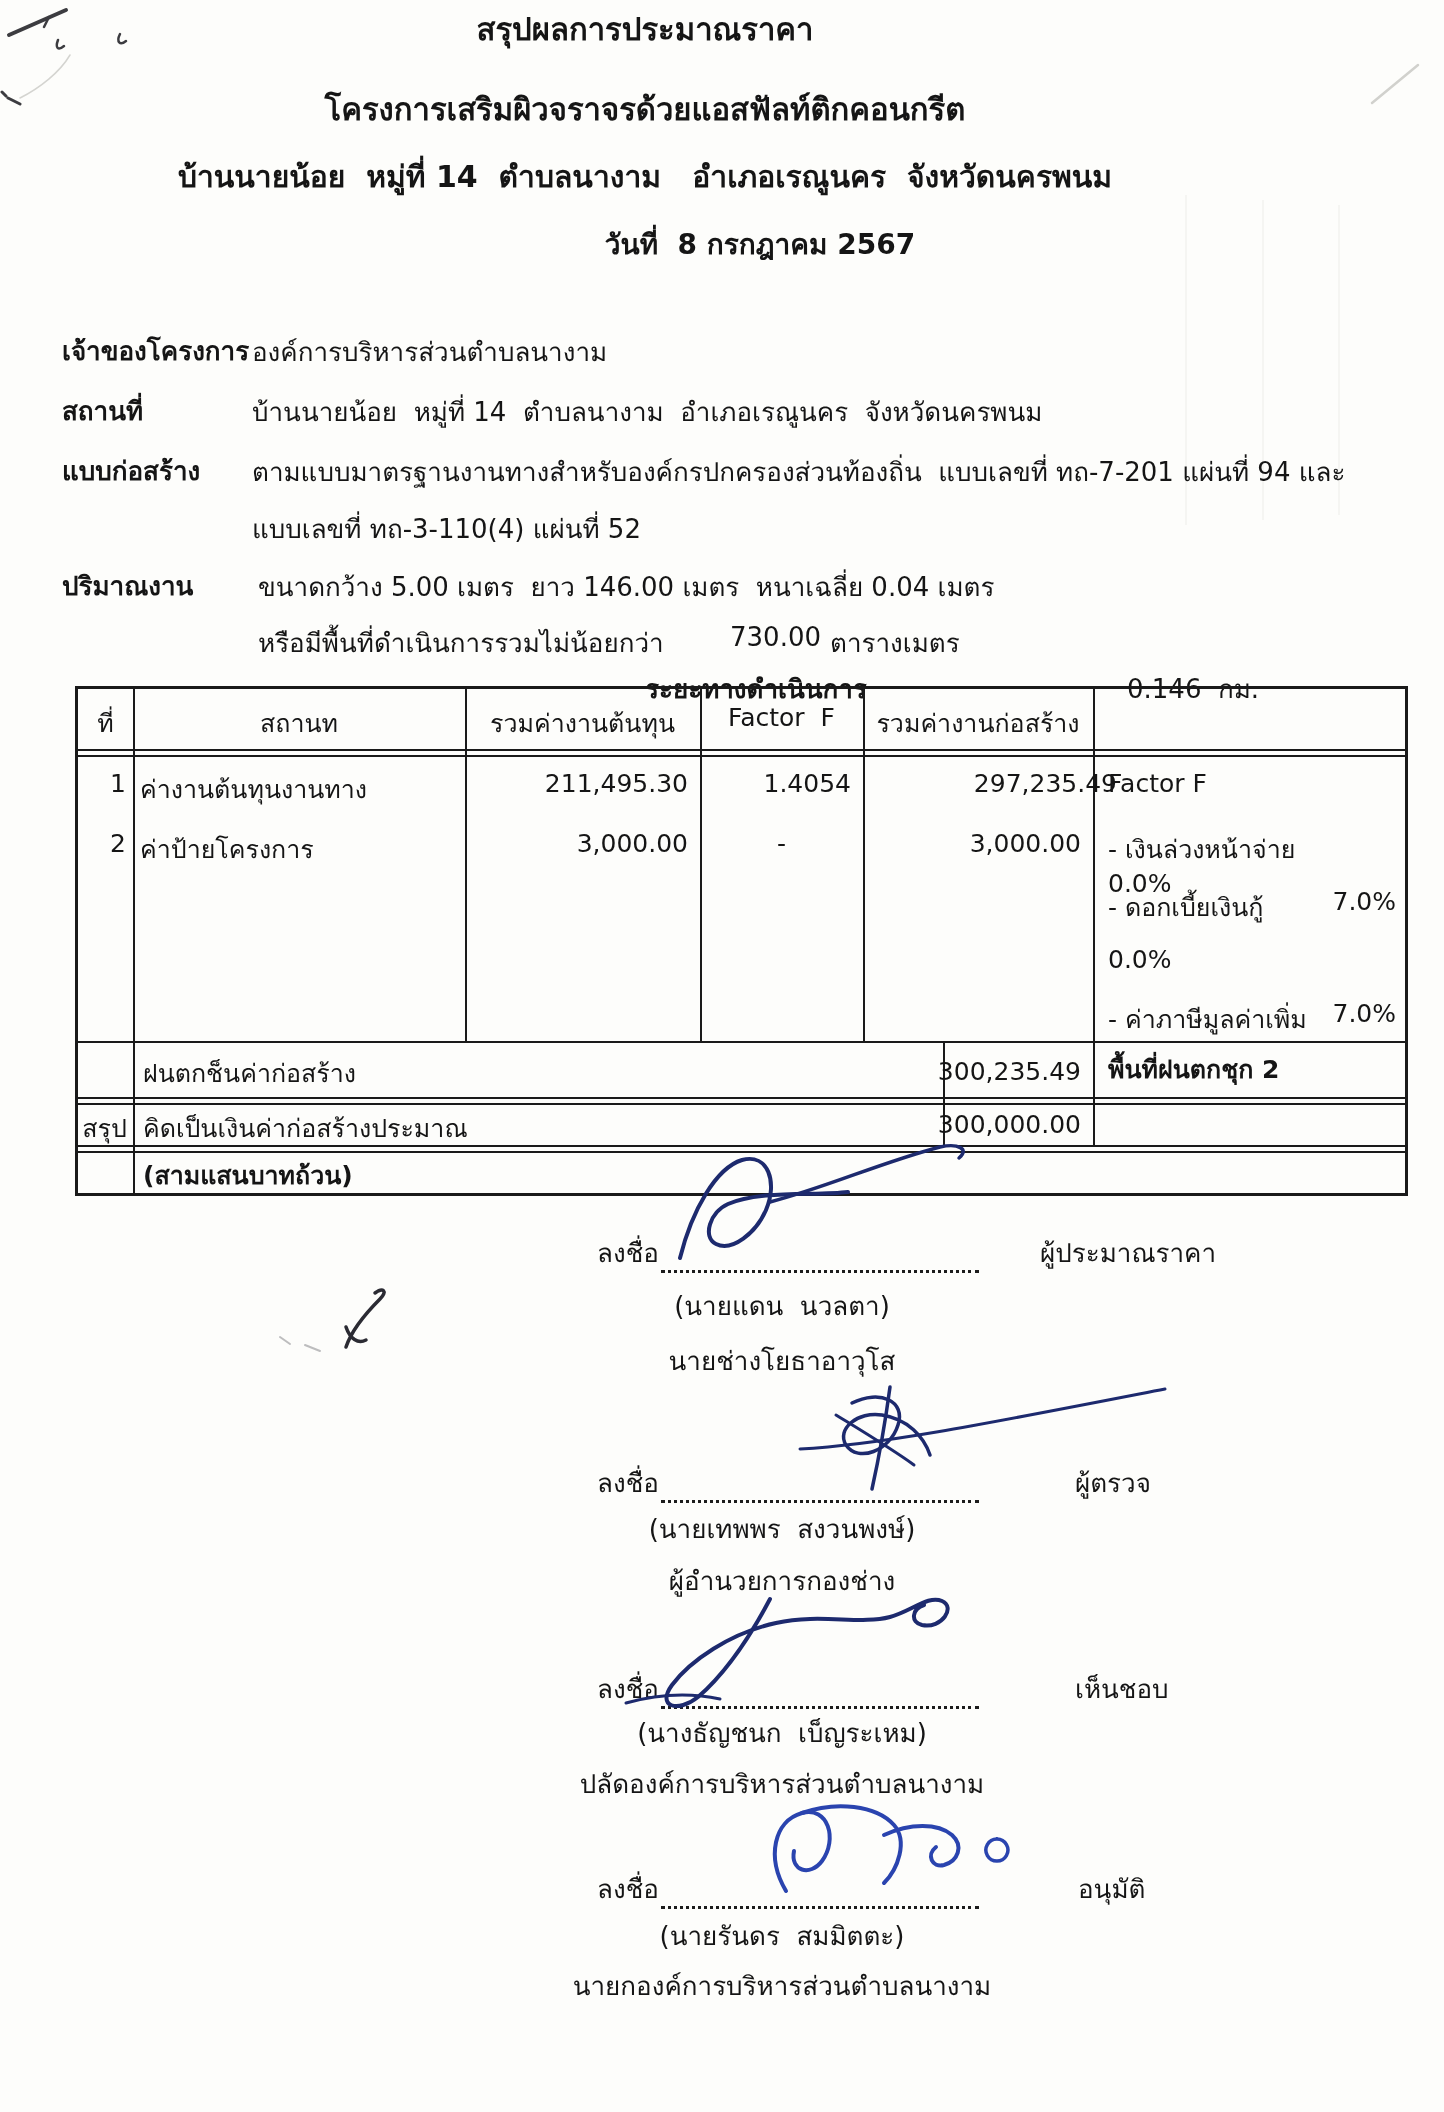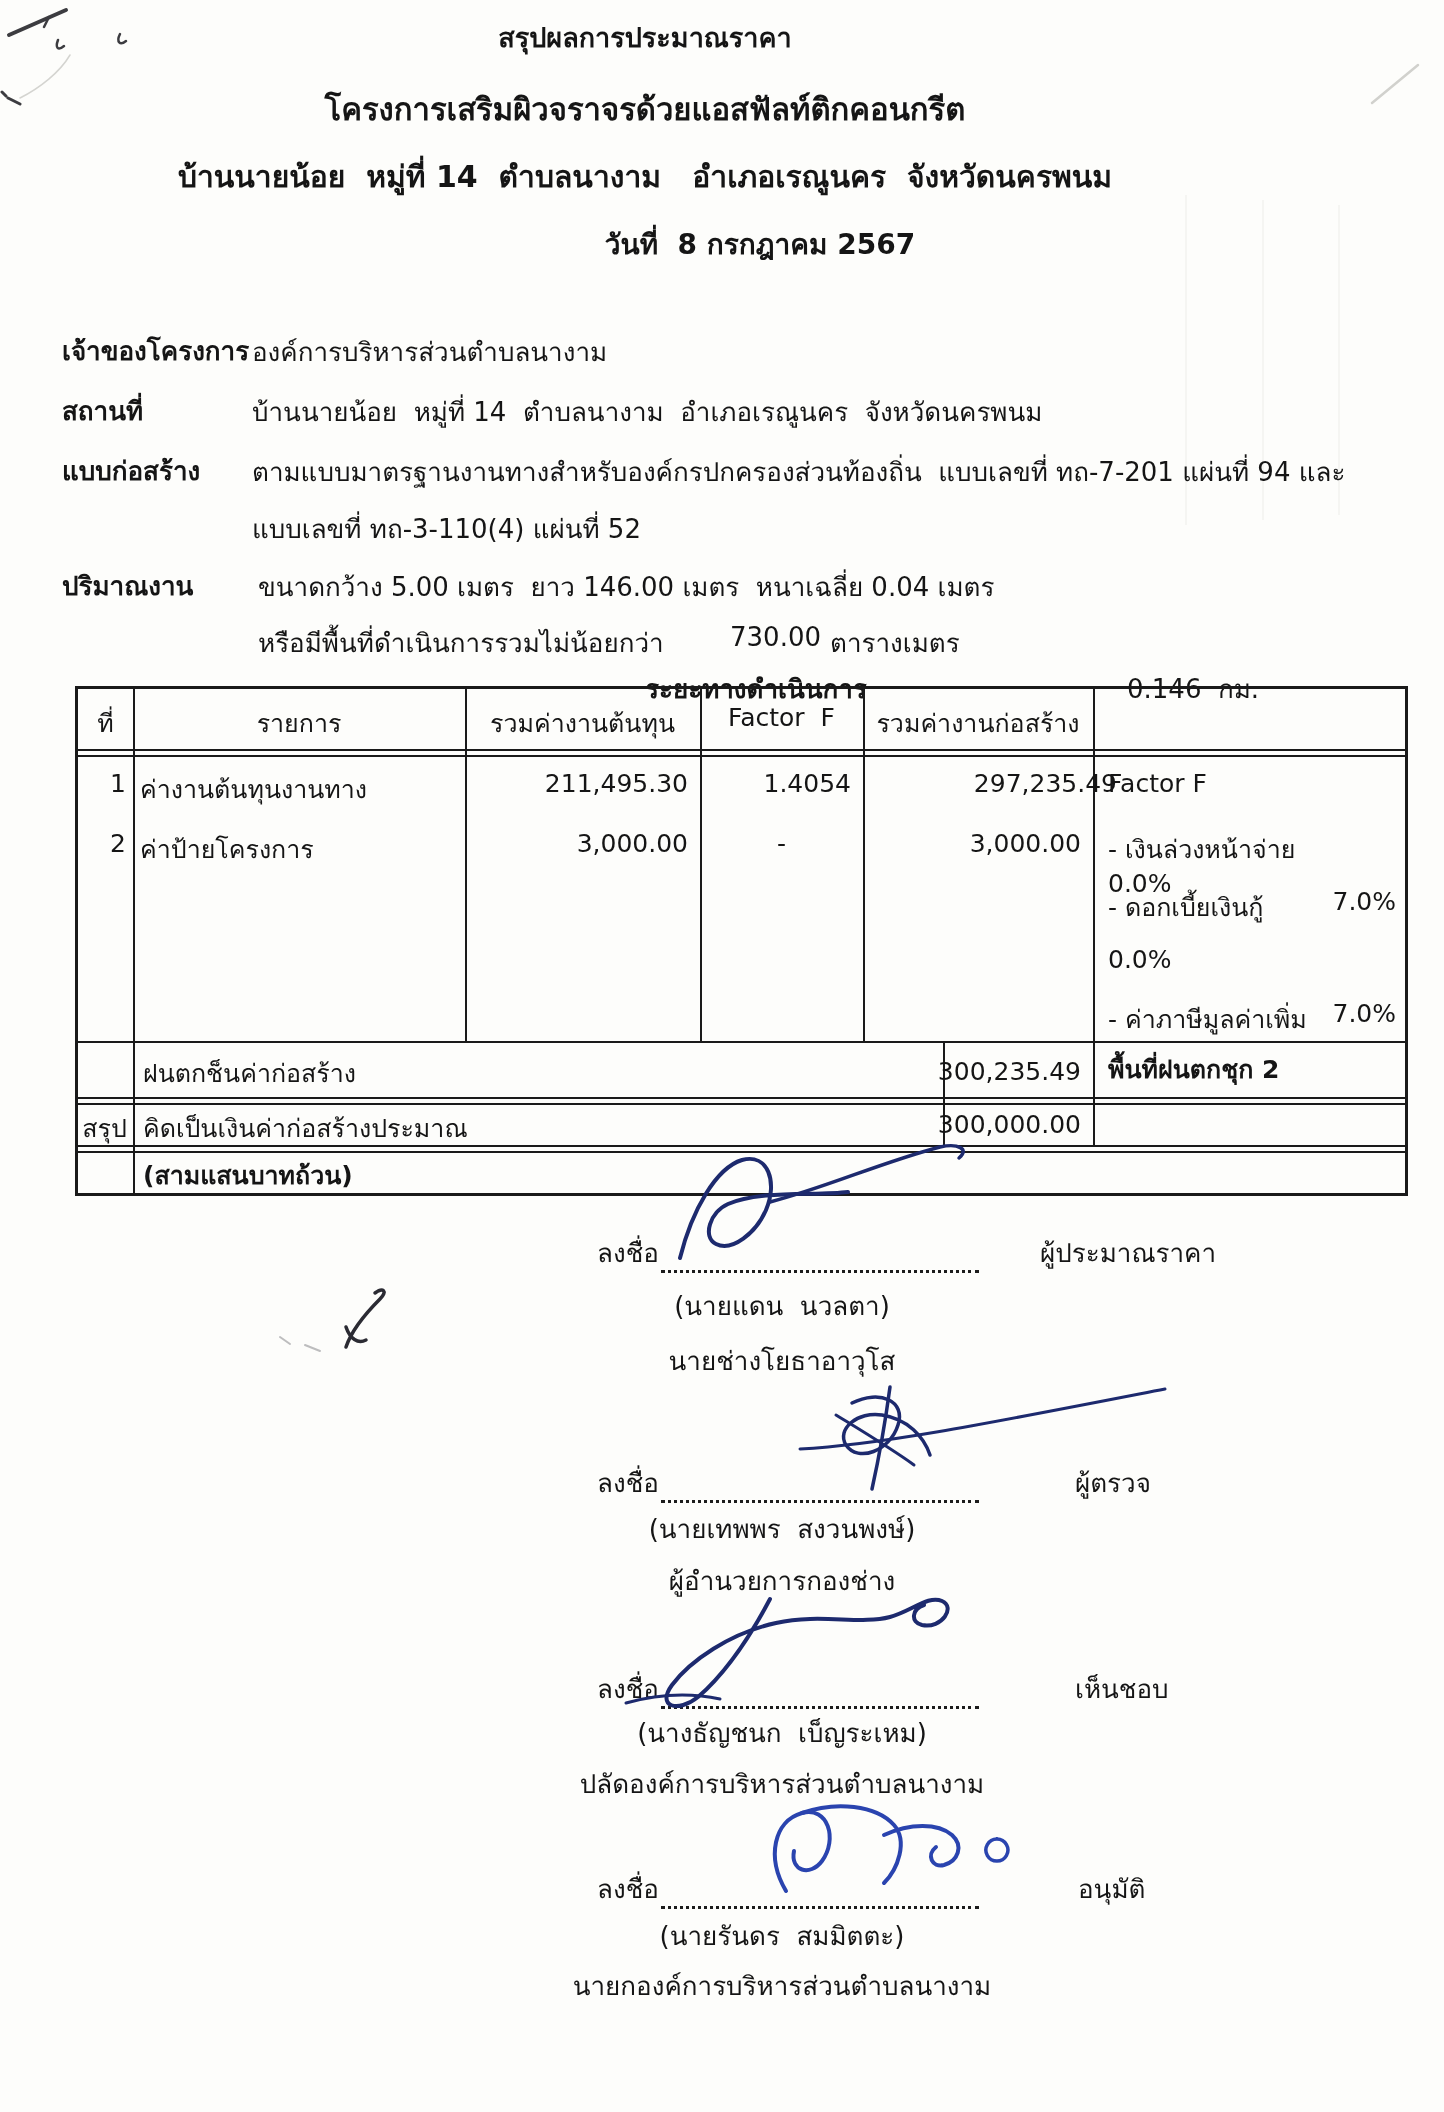--- a/index.html
+++ b/index.html
@@ -36,21 +36,21 @@
   .ghost { position:absolute; background:#8a8a82; opacity:0.07; }
 </style>
 </head>
 <body>
 
 <div class="ghost" style="left:1185px; top:195px; width:2px; height:330px;"></div>
 <div class="ghost" style="left:1262px; top:200px; width:2px; height:320px;"></div>
 <div class="ghost" style="left:1338px; top:205px; width:2px; height:310px;"></div>
 
 <div class="abs title-wrap">
-  <div class="t-line" style="top:16px; font-size:27px;">สรุปผลการประมาณราคา</div>
+  <div class="t-line" style="top:4px; font-size:31px;">สรุปผลการประมาณราคา</div>
   <div class="t-line" style="top:84px; font-size:31px;">โครงการเสริมผิวจราจรด้วยแอสฟัลท์ติกคอนกรีต</div>
   <div class="t-line pre" style="top:153px; font-size:30px;">บ้านนายน้อย  หมู่ที่ 14  ตำบลนางาม   อำเภอเรณูนคร  จังหวัดนครพนม</div>
 </div>
 <div class="abs b pre" style="left:0; top:222px; width:1444px; text-align:center; font-size:28px;margin-left:38px;">วันที่  8 กรกฎาคม 2567</div>
 
 <div class="abs info-label" style="left:62px; top:330px;">เจ้าของโครงการ</div>
 <div class="abs info-val pre" style="left:252px; top:331px;">องค์การบริหารส่วนตำบลนางาม</div>
 
 <div class="abs info-label" style="left:62px; top:390px;">สถานที่</div>
 <div class="abs info-val pre" style="left:252px; top:391px;">บ้านนายน้อย  หมู่ที่ 14  ตำบลนางาม  อำเภอเรณูนคร  จังหวัดนครพนม</div>
@@ -77,21 +77,21 @@
   <div class="vl" style="left:785px; top:0; height:352px;"></div>
   <div class="vl" style="left:865px; top:352px; height:106px;"></div>
   <div class="vl" style="left:1015px; top:0; height:458px;"></div>
 
   <div class="hl-dbl" style="top:60px;"></div>
   <div class="hl" style="top:352px;"></div>
   <div class="hl-dbl" style="top:408px;"></div>
   <div class="hl-dbl" style="top:456px;"></div>
 
   <div class="cell c-center" style="left:0; top:14px; width:55px;">ที่</div>
-  <div class="cell c-center" style="left:55px; top:14px; width:332px;">รายการ</div>
+  <div class="cell c-center" style="left:55px; top:14px; width:332px;">สถานท</div>
   <div class="cell c-center" style="left:387px; top:14px; width:235px;">รวมค่างานต้นทุน</div>
   <div class="cell c-center pre" style="left:622px; top:14px; width:163px;">Factor  F</div>
   <div class="cell c-center" style="left:785px; top:14px; width:230px;">รวมค่างานก่อสร้าง</div>
 
   <div class="cell c-right" style="left:0; top:80px; width:48px;">1</div>
   <div class="cell" style="left:62px; top:80px;">ค่างานต้นทุนงานทาง</div>
   <div class="cell c-right" style="left:387px; top:80px; width:223px;">211,495.30</div>
   <div class="cell c-right" style="left:622px; top:80px; width:151px;">1.4054</div>
   <div class="cell c-right" style="left:785px; top:80px; width:218px;padding-left:36px;">297,235.49</div>
   <div class="cell" style="left:1030px; top:80px;">Factor F</div>

